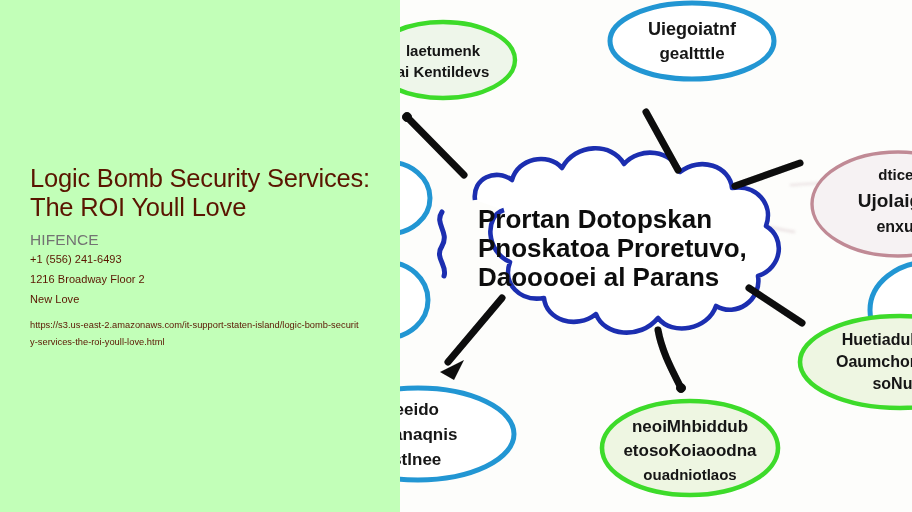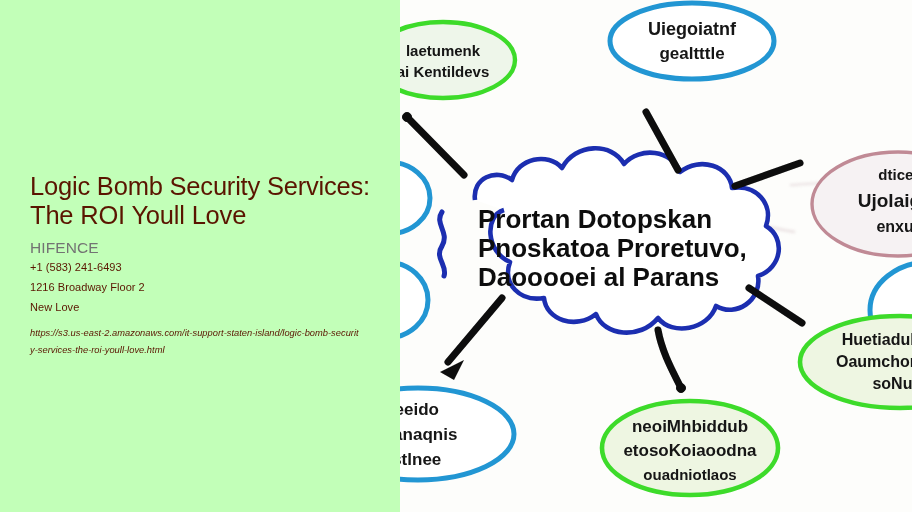--- a/index.html
+++ b/index.html
@@ -17,21 +17,21 @@
   
   .left-panel {
     width:400px; height:512px;
     background:#c2ffb8;
     position:relative;
     flex:0 0 400px;
   }
   .left-inner {
     position:absolute;
     left:30px; right:18px;
-    top:172px;
+    top:164px;
   }
   .page-title {
     color:#5a1500;
     font-size:25.5px;
     line-height:1.13;
     font-weight:400;
     letter-spacing:-0.2px;
     white-space:pre-line;
   }
   .company-name {
@@ -49,21 +49,20 @@
   }
   .contact-line:first-of-type { margin-top:3px; }
   .source-url {
     color:#5a1500;
     font-size:9.3px;
     line-height:1.85;
     margin-top:8px;
     word-break:break-all;
     letter-spacing:0.02px;
     max-width:330px;
-    font-style:italic;
   }
 
   
   .right-panel {
     width:512px; height:512px;
     flex:0 0 512px;
     background:#fdfdfb;
     position:relative;
     overflow:hidden;
   }
@@ -86,21 +85,21 @@
 </style>
 </head>
 <body>
 
 <div class="page">
 
   <div class="left-panel">
     <div class="left-inner">
       <h1 class="page-title">Logic Bomb Security Services: The ROI Youll Love</h1>
       <div class="company-name">HIFENCE</div>
-      <div class="contact-line">+1 (583) 241-6493</div>
+      <div class="contact-line">+1 (556) 241-6493</div>
       <div class="contact-line">1216 Broadway Floor 2</div>
       <div class="contact-line">New Love</div>
       <div class="source-url">https://s3.us-east-2.amazonaws.com/it-support-staten-island/logic-bomb-security-services-the-roi-youll-love.html</div>
     </div>
   </div>
 
   <div class="right-panel">
     <svg viewBox="0 0 512 512" xmlns="http://www.w3.org/2000/svg">
       <defs>
         <filter id="softblur" x="-30%" y="-30%" width="160%" height="160%">

